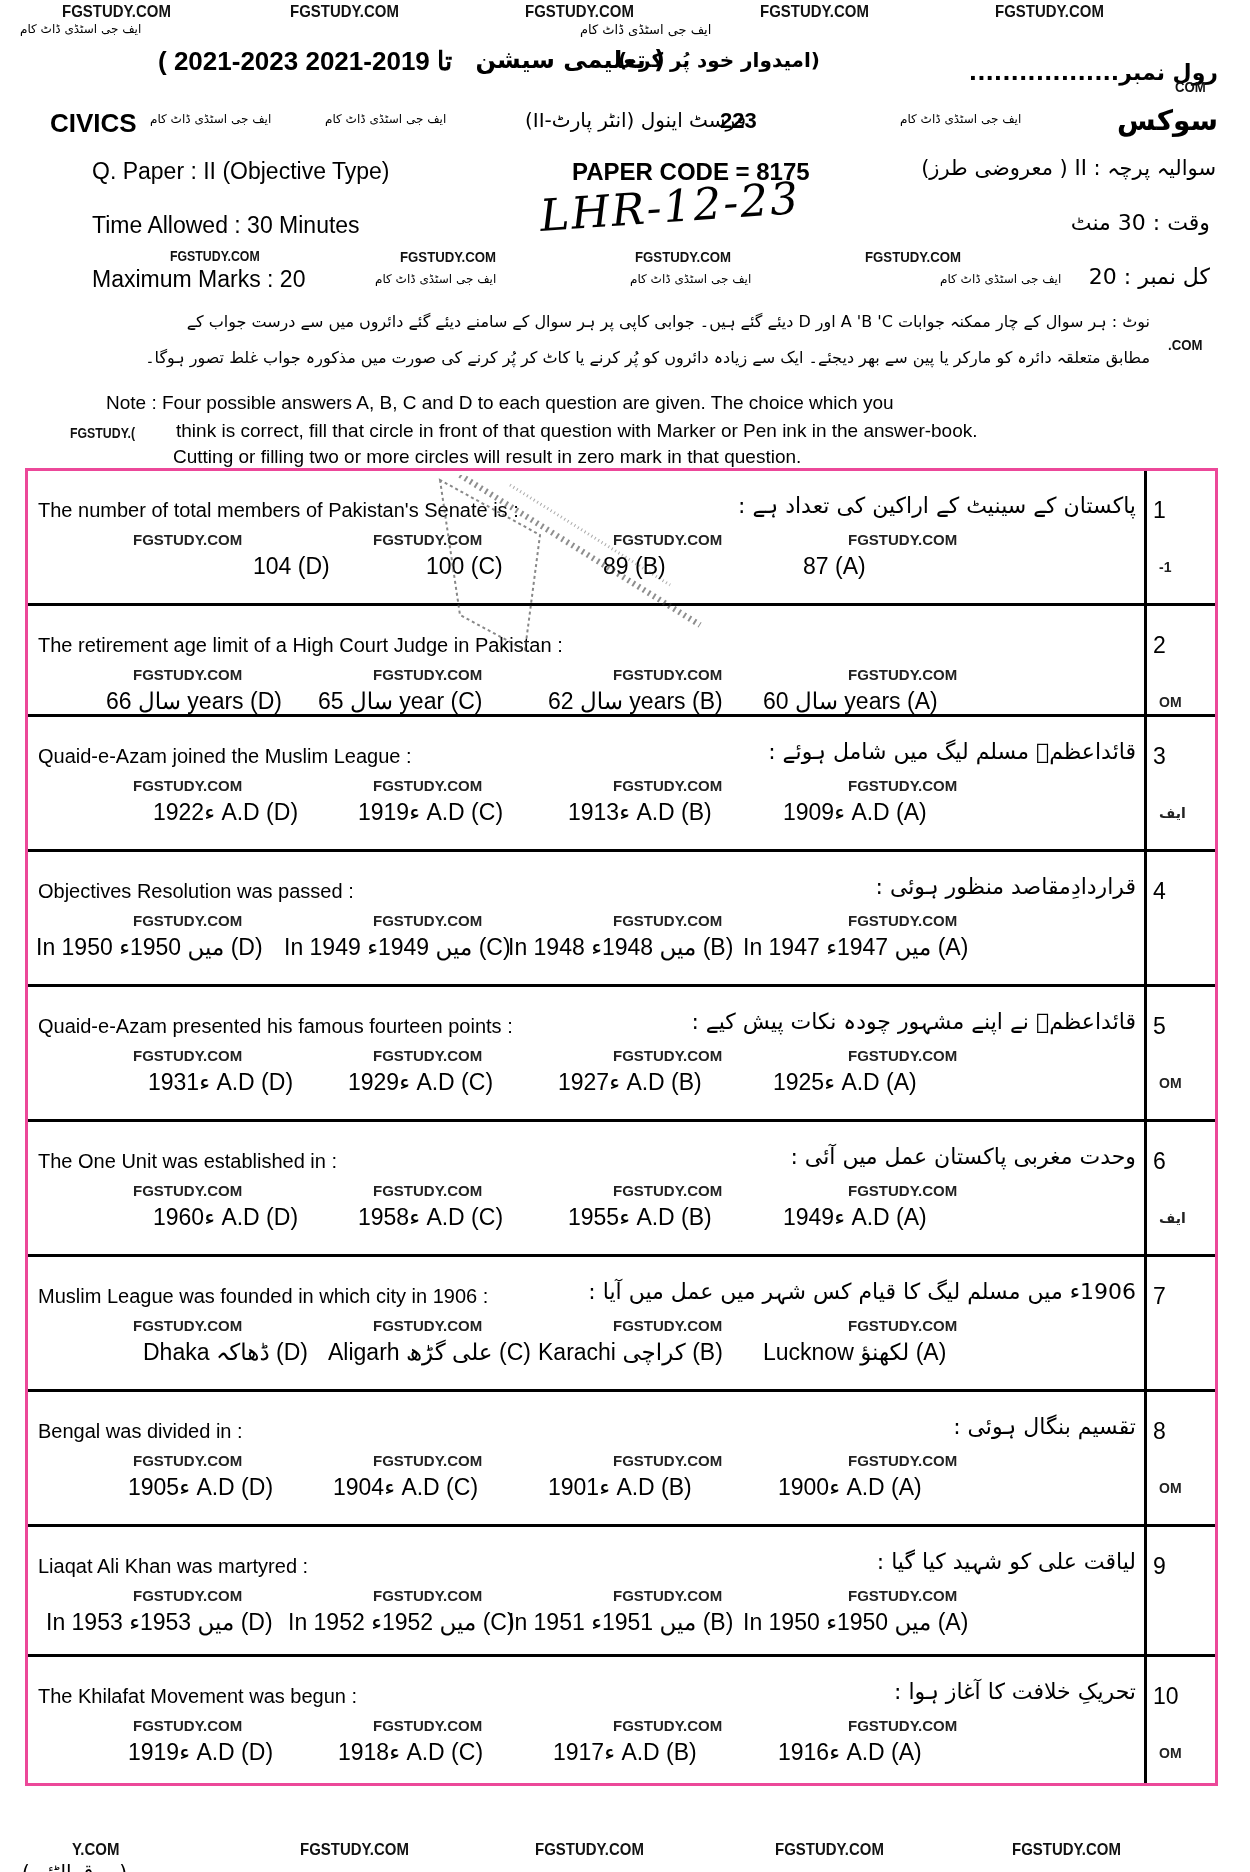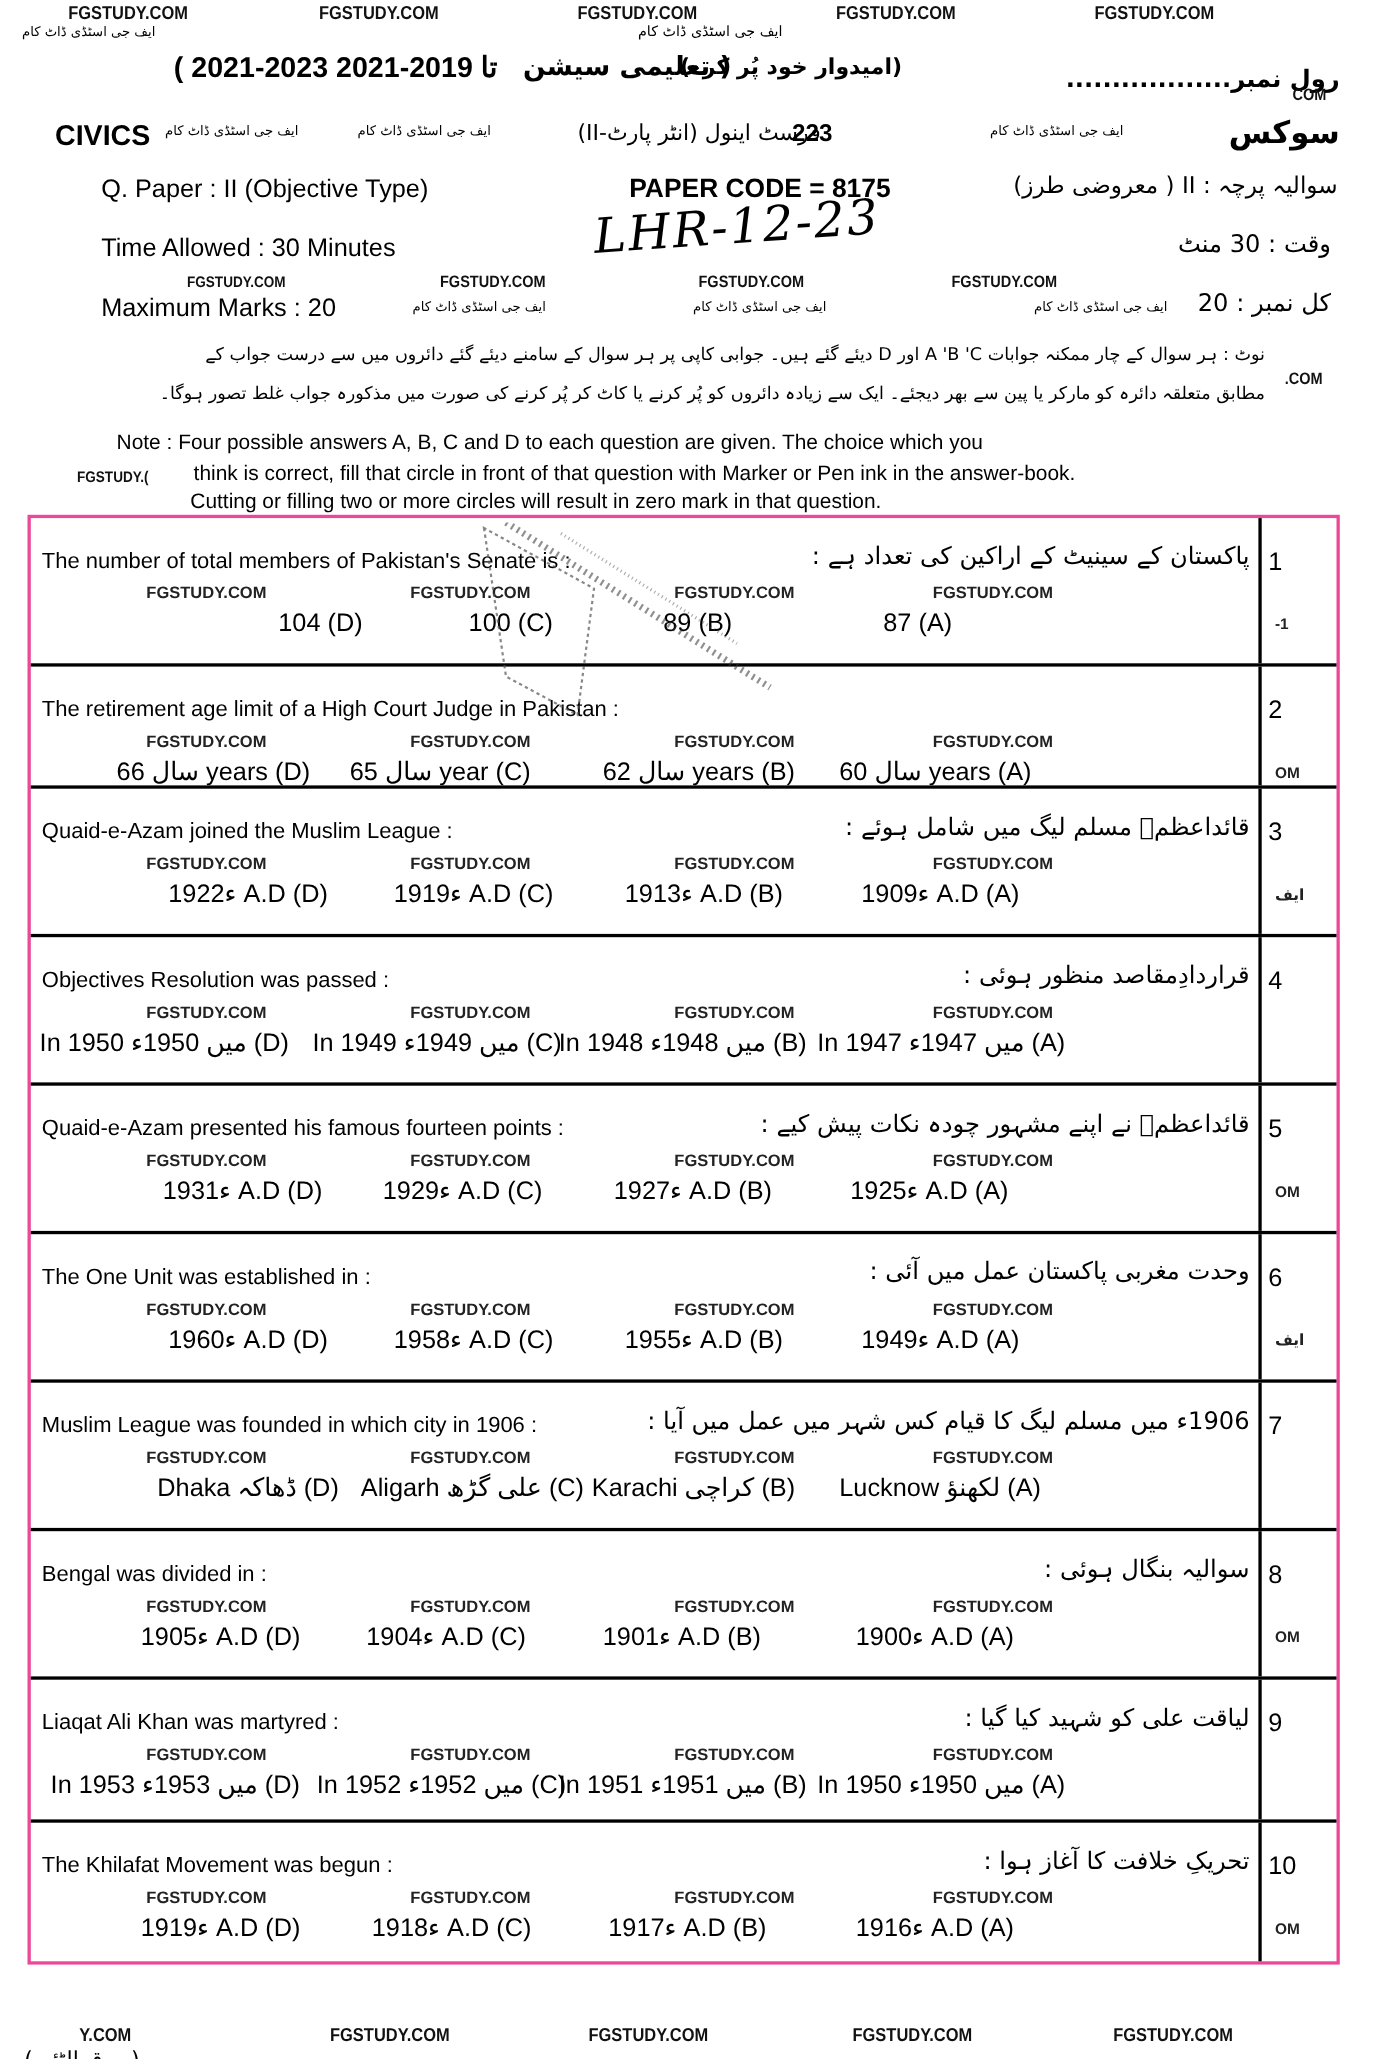--- a/index.html
+++ b/index.html
@@ -224,21 +224,21 @@
         </div>
       </div>
       <div class="qnum">
         <span class="n en">7</span>
         <span class="side"></span>
       </div>
     </div>
     <div class="qrow" style="height: 135px;">
       <div class="qmain">
         <div class="qen en">Bengal was divided in :</div>
-        <div class="qur">سوالیہ بنگال ہوئی :</div>
+        <div class="qur">تقسیم بنگال ہوئی :</div>
         <div class="rowwm" style="left:105px">FGSTUDY.COM</div>
         <div class="rowwm" style="left:345px">FGSTUDY.COM</div>
         <div class="rowwm" style="left:585px">FGSTUDY.COM</div>
         <div class="rowwm" style="left:820px">FGSTUDY.COM</div>
         <div class="opts en">
           <span class="opt" style="left: 750px;">1900ء A.D  (A)</span>
           <span class="opt" style="left: 520px;">1901ء A.D  (B)</span>
           <span class="opt" style="left: 305px;">1904ء A.D  (C)</span>
           <span class="opt" style="left: 100px;">1905ء A.D  (D)</span>
         </div>

